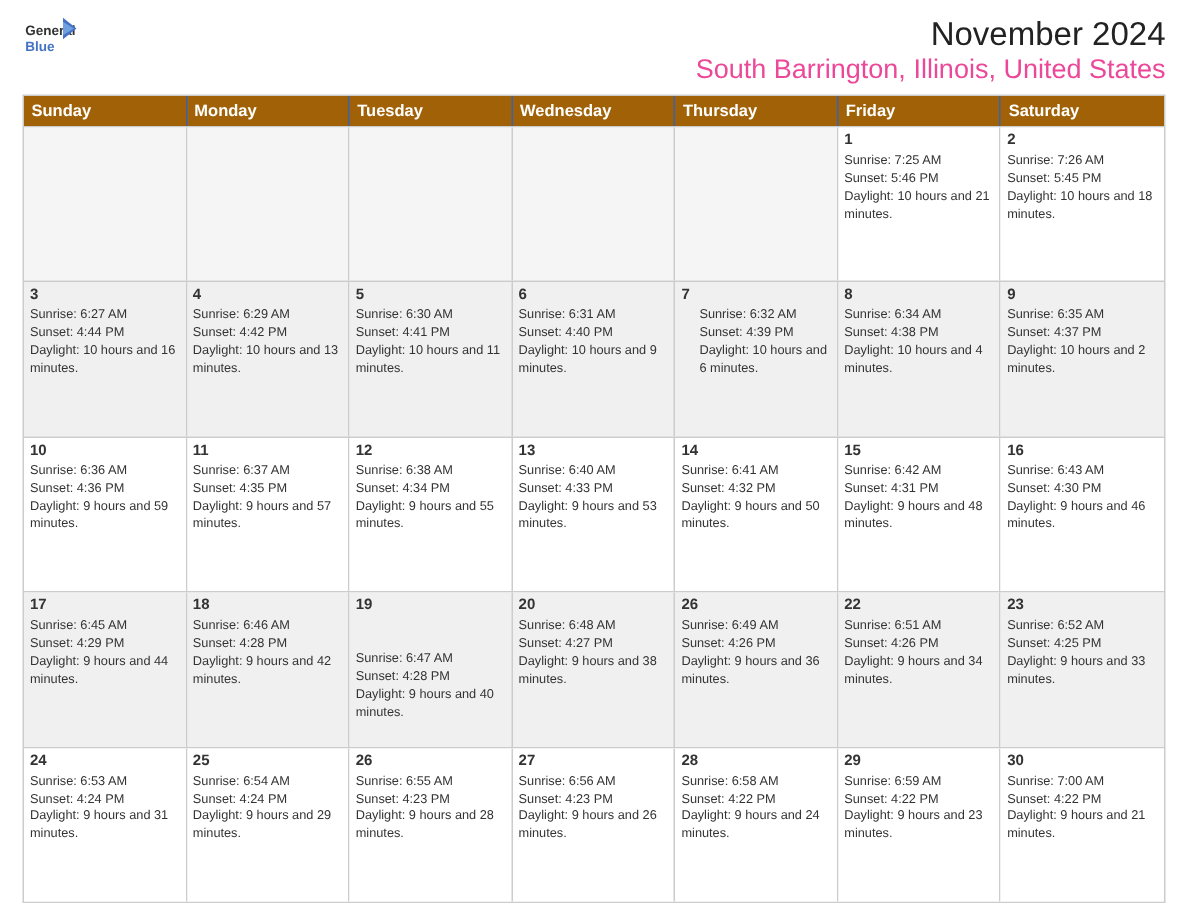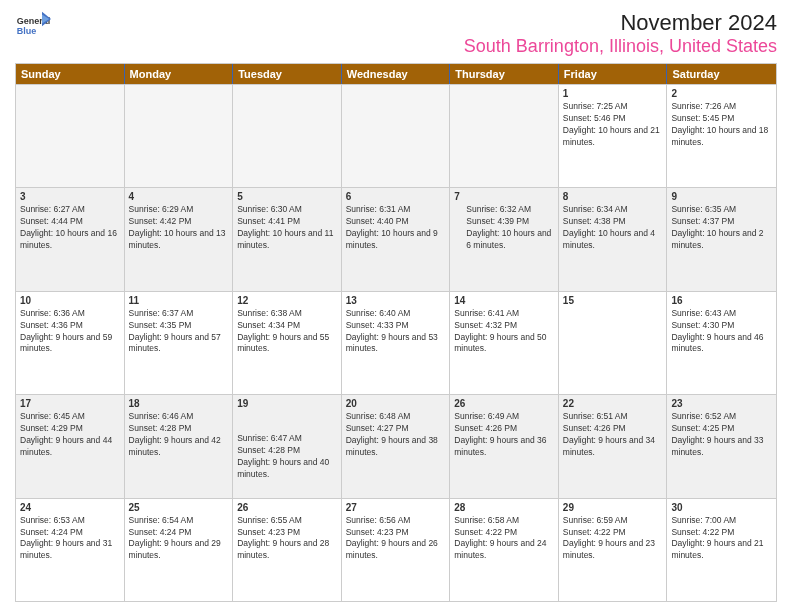--- a/index.html
+++ b/index.html
@@ -215,20 +215,23 @@
 Daylight: 9 hours and 53 minutes.</div>
           </div>
           <div class="cal-cell">
             <div class="day-num">14</div>
             <div class="cell-detail" style="white-space: pre-wrap;">Sunrise: 6:41 AM
 Sunset: 4:32 PM
 Daylight: 9 hours and 50 minutes.</div>
           </div>
           <div class="cal-cell">
             <div class="day-num">15</div>
+            <div class="cell-detail" style="white-space: pre-wrap;">Sunrise: 6:42 AM
+Sunset: 4:31 PM
+Daylight: 9 hours and 48 minutes.</div>
           </div>
           <div class="cal-cell">
             <div class="day-num">16</div>
             <div class="cell-detail" style="white-space: pre-wrap;">Sunrise: 6:43 AM
 Sunset: 4:30 PM
 Daylight: 9 hours and 46 minutes.</div>
           </div>
         </div>
         <div class="cal-row">
           <div class="cal-cell alt-row">

